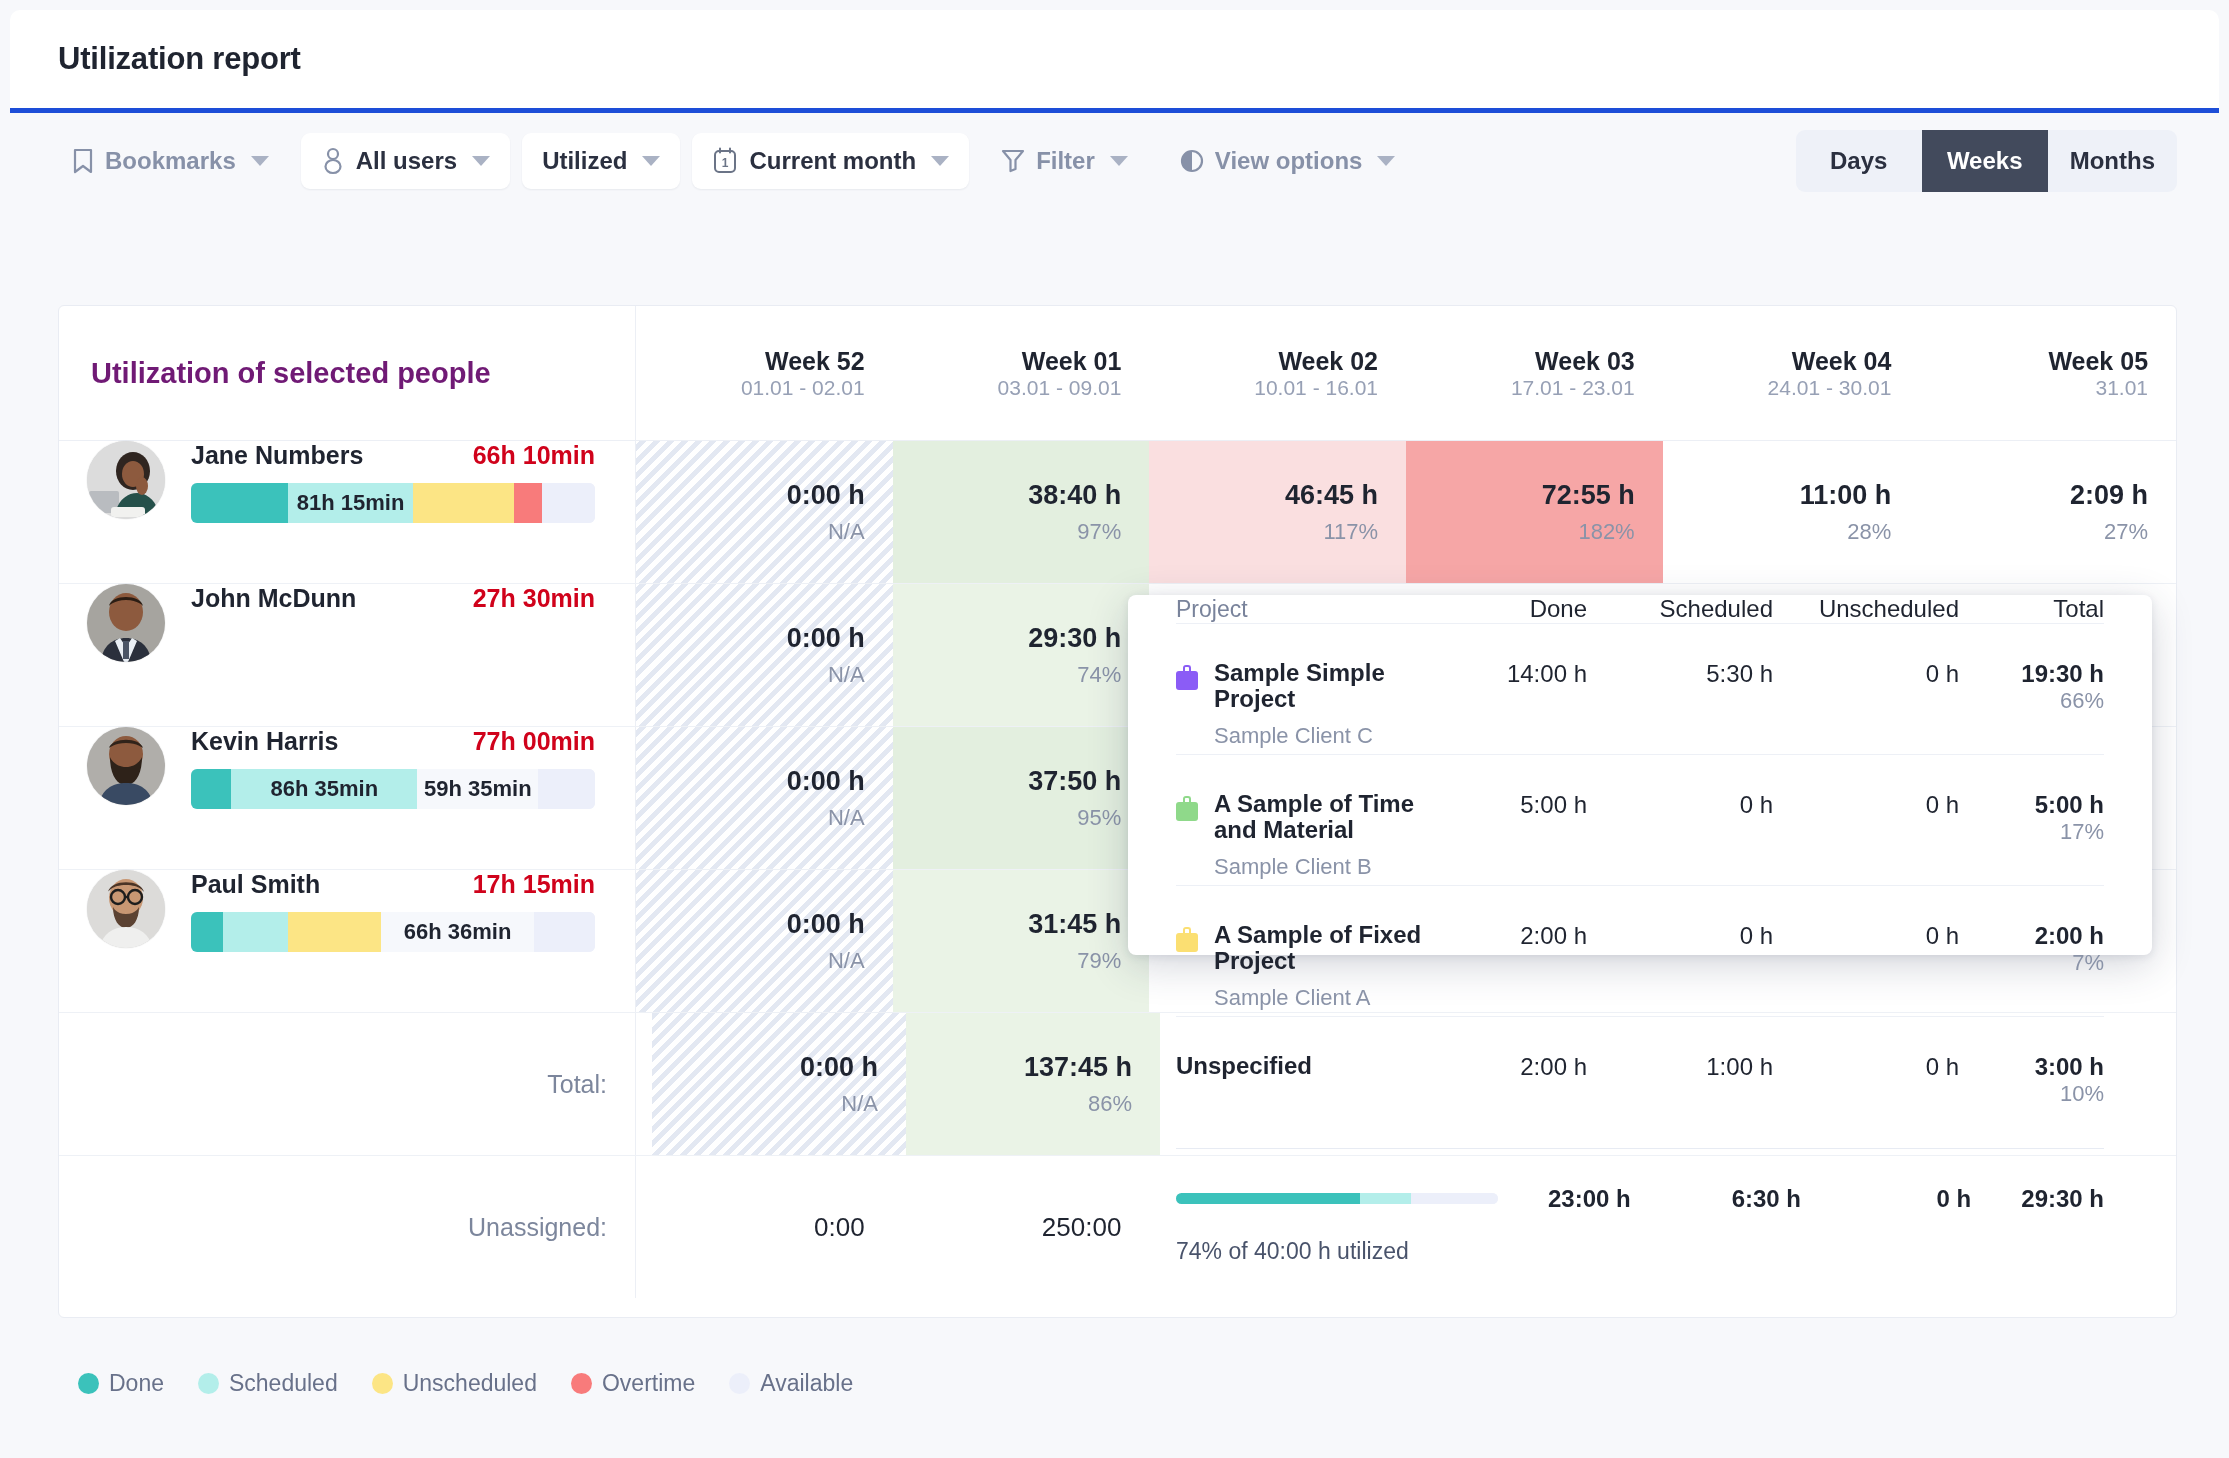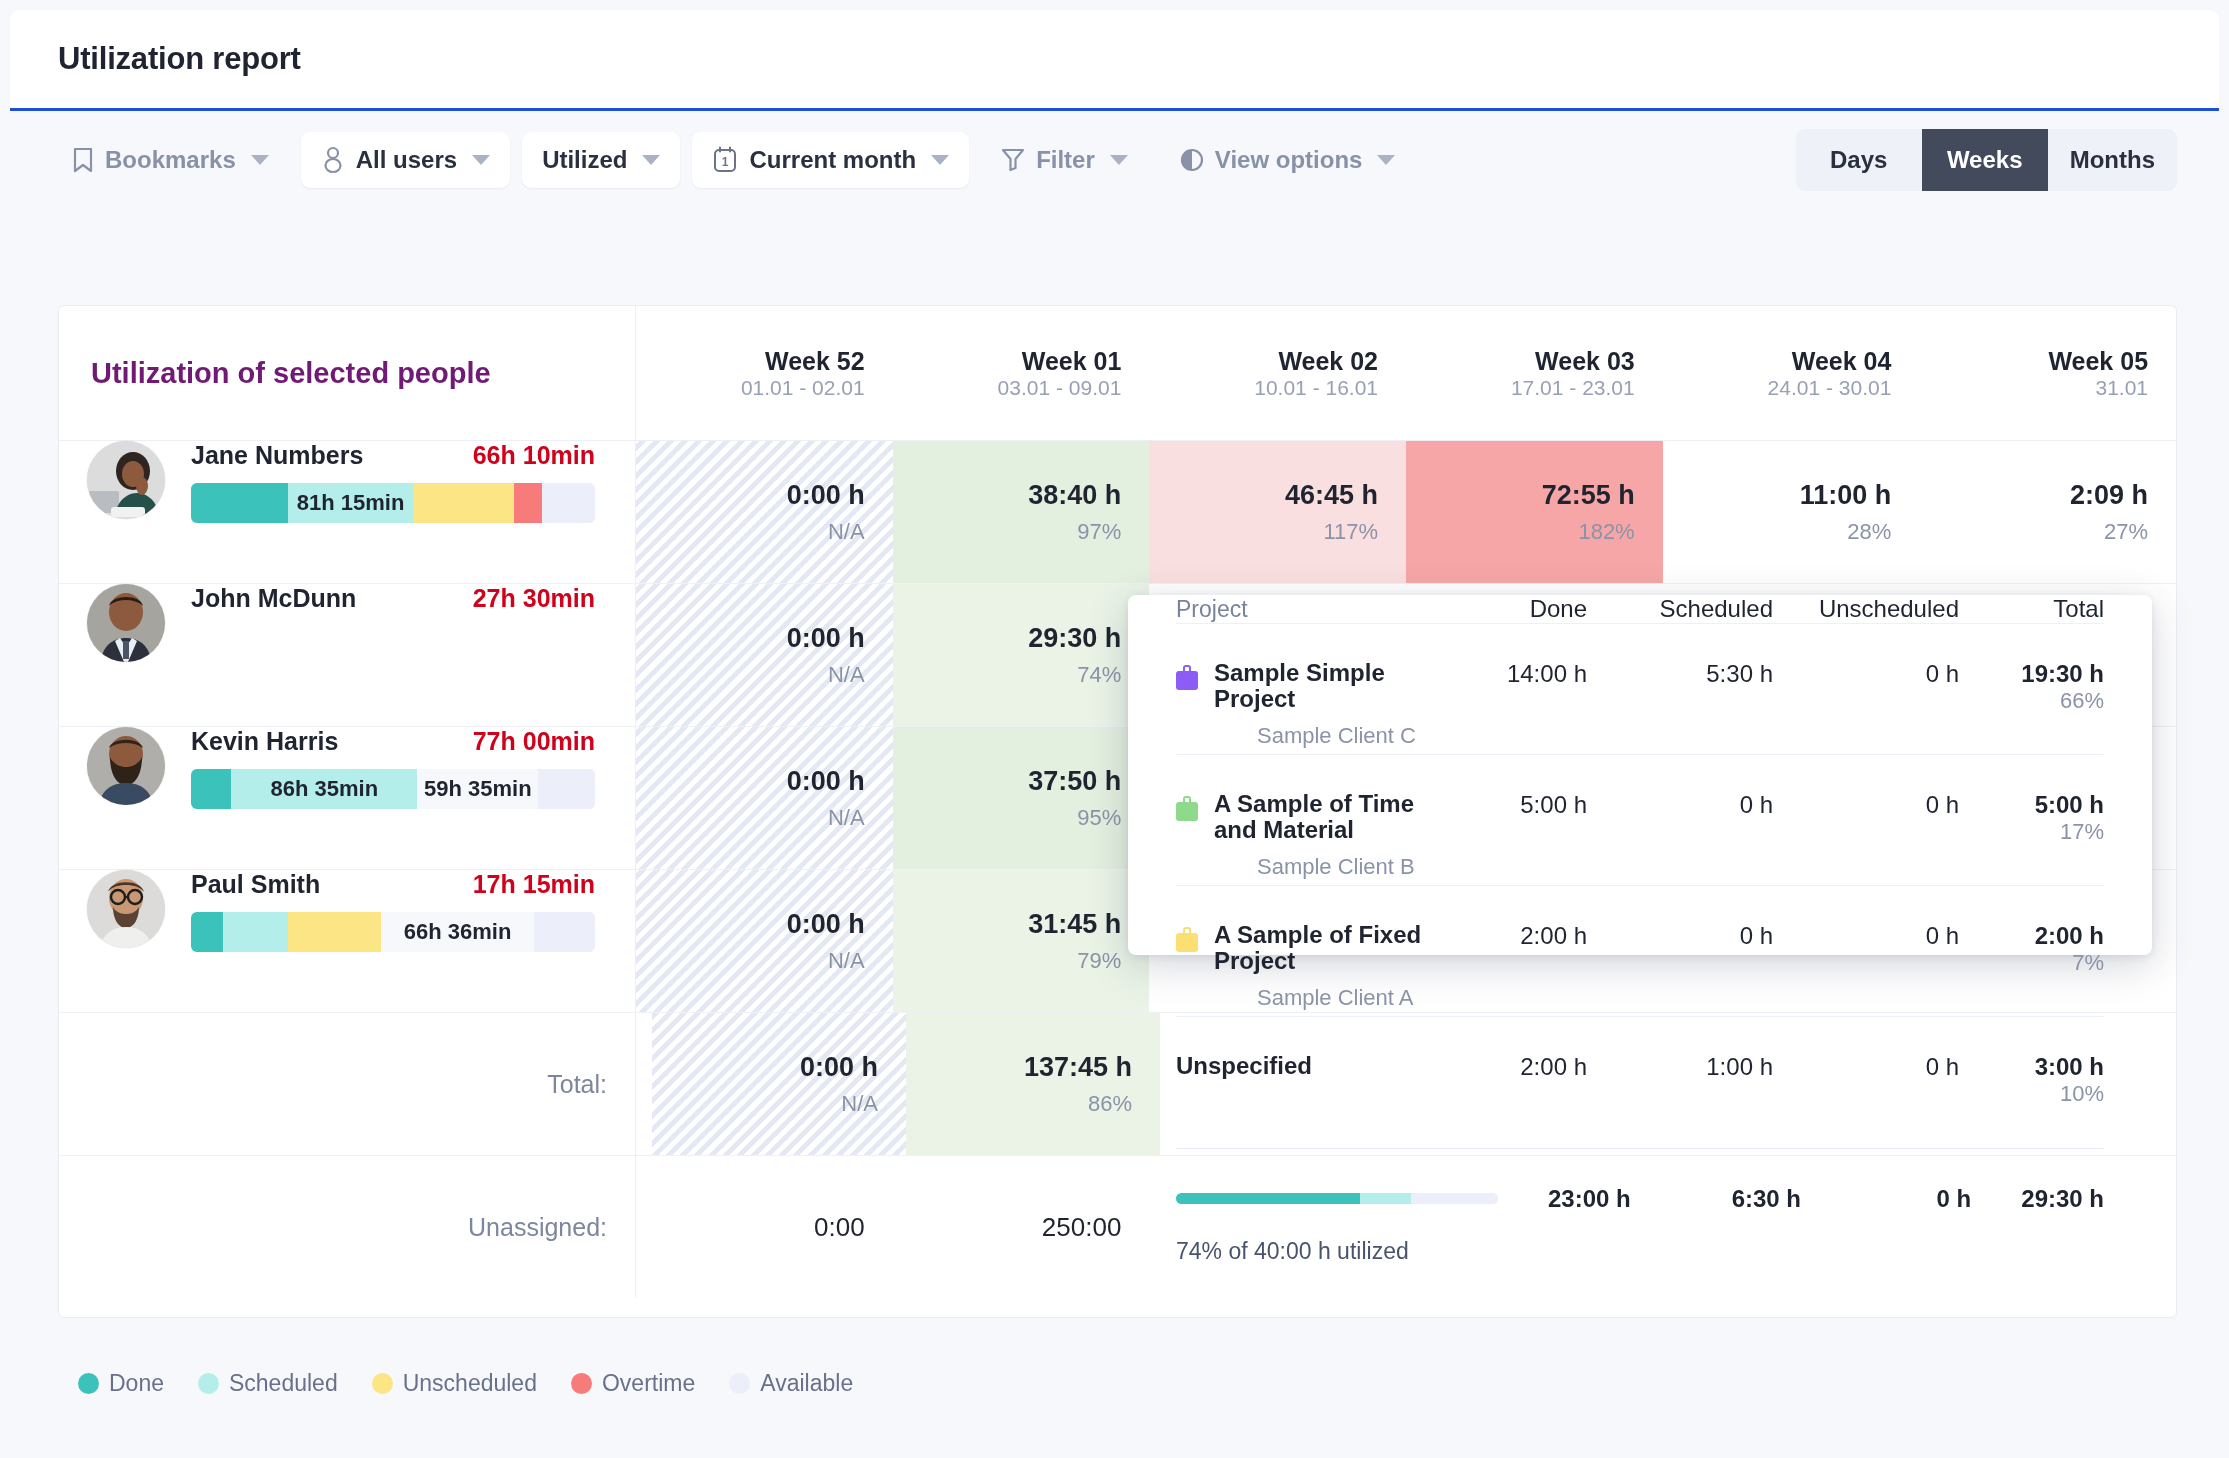--- a/index.html
+++ b/index.html
@@ -28,21 +28,21 @@
     margin-left: 48px;
     font-size: 31px; font-weight: bold; color: #1f2430;
     letter-spacing: -0.2px;
   }
 
   
   .toolbar {
     position: absolute; left: 10px; top: 108px;
     width: 2209px; height: 100px;
     background: #f7f8fb;
-    border-top: 3px solid #1d4ed8;
+    border-top: 5px solid #1d4ed8;
     display: flex; align-items: center;
     padding: 4px 42px;
   }
   .tb-left { display: flex; align-items: center; gap: 12px; }
   .tb-right { margin-left: auto; display: flex; align-items: center; }
 
   .tb-btn {
     display: flex; align-items: center; gap: 11px;
     height: 56px; padding: 0 20px;
     border-radius: 9px;
@@ -220,21 +220,21 @@
     position: absolute; left: 0; bottom: 0;
     width: 22px; height: 19px; border-radius: 3px;
   }
   .proj-ico .handle {
     position: absolute; left: 7px; top: 0;
     width: 8px; height: 8px;
     border: 2px solid; border-bottom: none;
     border-top-left-radius: 3px; border-top-right-radius: 3px;
   }
   .proj-name { font-size: 24px; font-weight: bold; color: #1f2430; line-height: 1.1; }
-  .proj-client { font-size: 22px; color: #8a93a8; margin-top: 10px; margin-left: 43px; }
+  .proj-client { font-size: 22px; color: #8a93a8; margin-top: 10px; }
   .pct-sub { font-size: 22px; color: #8a93a8; font-weight: normal; }
   .num-stack { display: flex; flex-direction: column; align-items: flex-end; }
 
   .pop-foot {
     display: flex; align-items: flex-start;
     height: 131px; padding-top: 36px;
     border-top: 1px solid #e7ebf3;
   }
   .foot-bar {
     width: 322px; height: 11px; border-radius: 6px;

